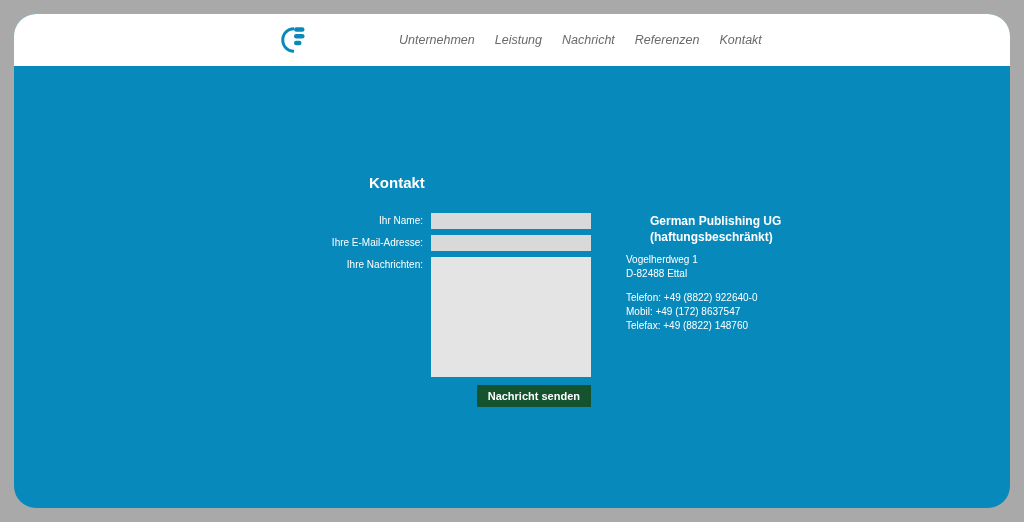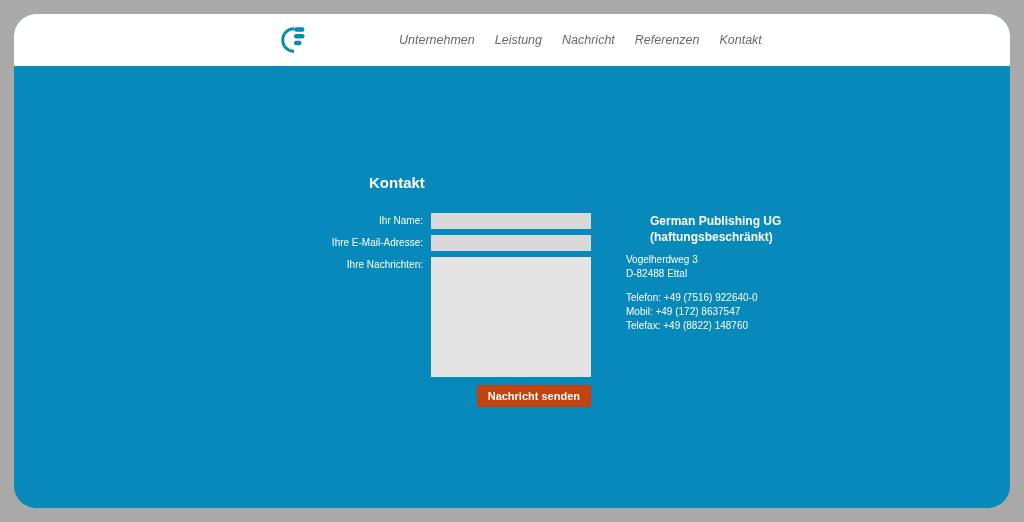--- a/index.html
+++ b/index.html
@@ -96,21 +96,21 @@
   }
   .submit-wrap {
     width: 160px;
     margin-left: 0px;
     margin-top: 8px;
     display: flex;
     justify-content: flex-end;
   }
   .form-wrap { margin-left: 62px; }
   .submit-btn {
-    background: #c2410c;
+    background: #14532d;
     color: #ffffff;
     border: none;
     font-size: 11px;
     font-weight: 600;
     padding: 5px 11px;
     cursor: pointer;
   }
   .info-col {
     font-size: 10px;
     line-height: 1.4;
@@ -172,25 +172,25 @@
           </div>
         </div>
       </div>
 
       <div class="info-col">
         <div class="info-company">
           <span>German Publishing UG</span><br>
           <span>(haftungsbeschränkt)</span>
         </div>
         <div class="info-block">
-          <span>Vogelherdweg 3</span><br>
+          <span>Vogelherdweg 1</span><br>
           <span>D-82488 Ettal</span>
         </div>
         <div class="info-block">
-          <span>Telefon: +49 (7516) 922640-0</span><br>
+          <span>Telefon: +49 (8822) 922640-0</span><br>
           <span>Mobil: +49 (172) 8637547</span><br>
           <span>Telefax: +49 (8822) 148760</span>
         </div>
       </div>
 
     </div>
   </div>
 </div>
 
 </body></html>

